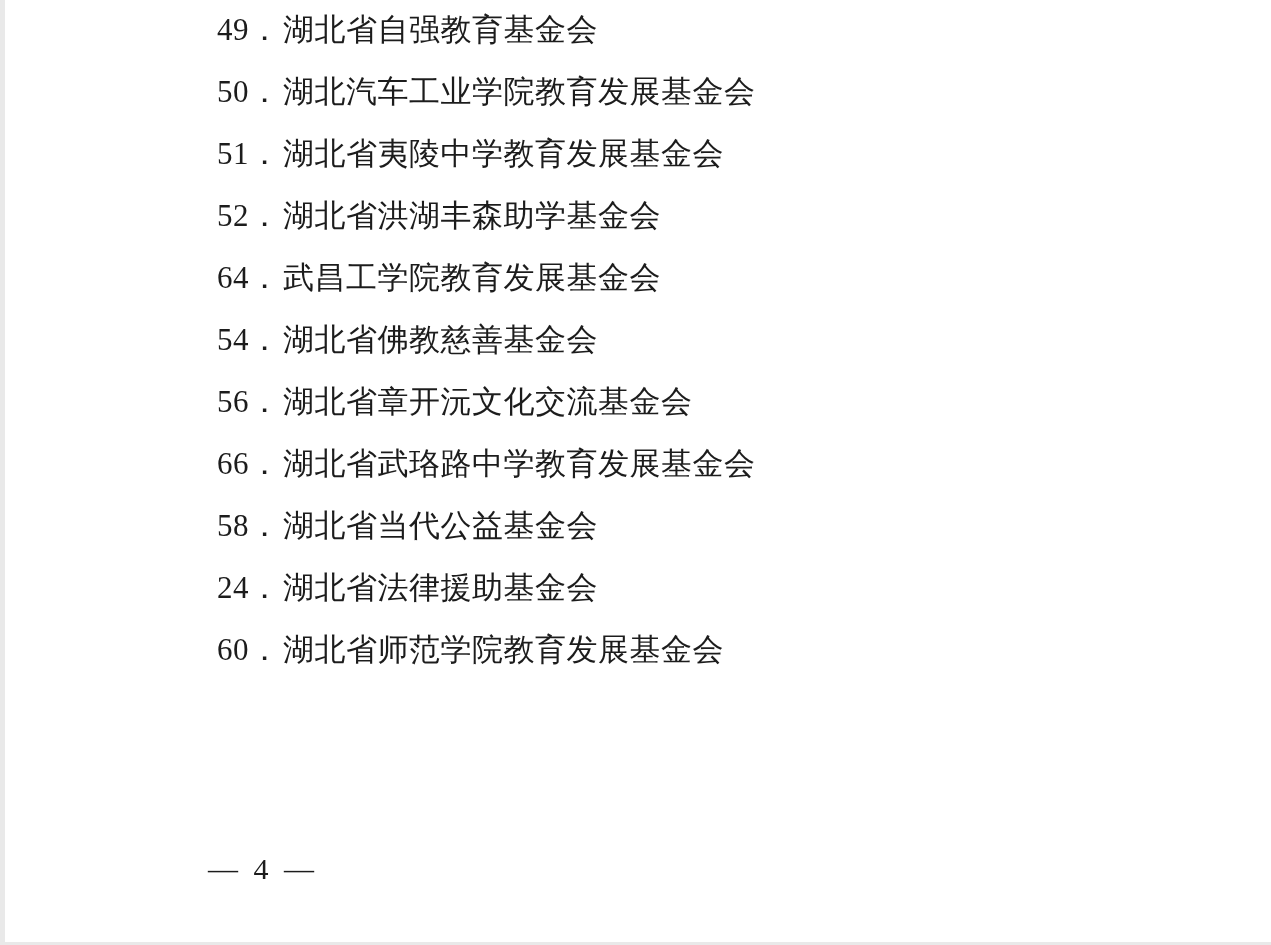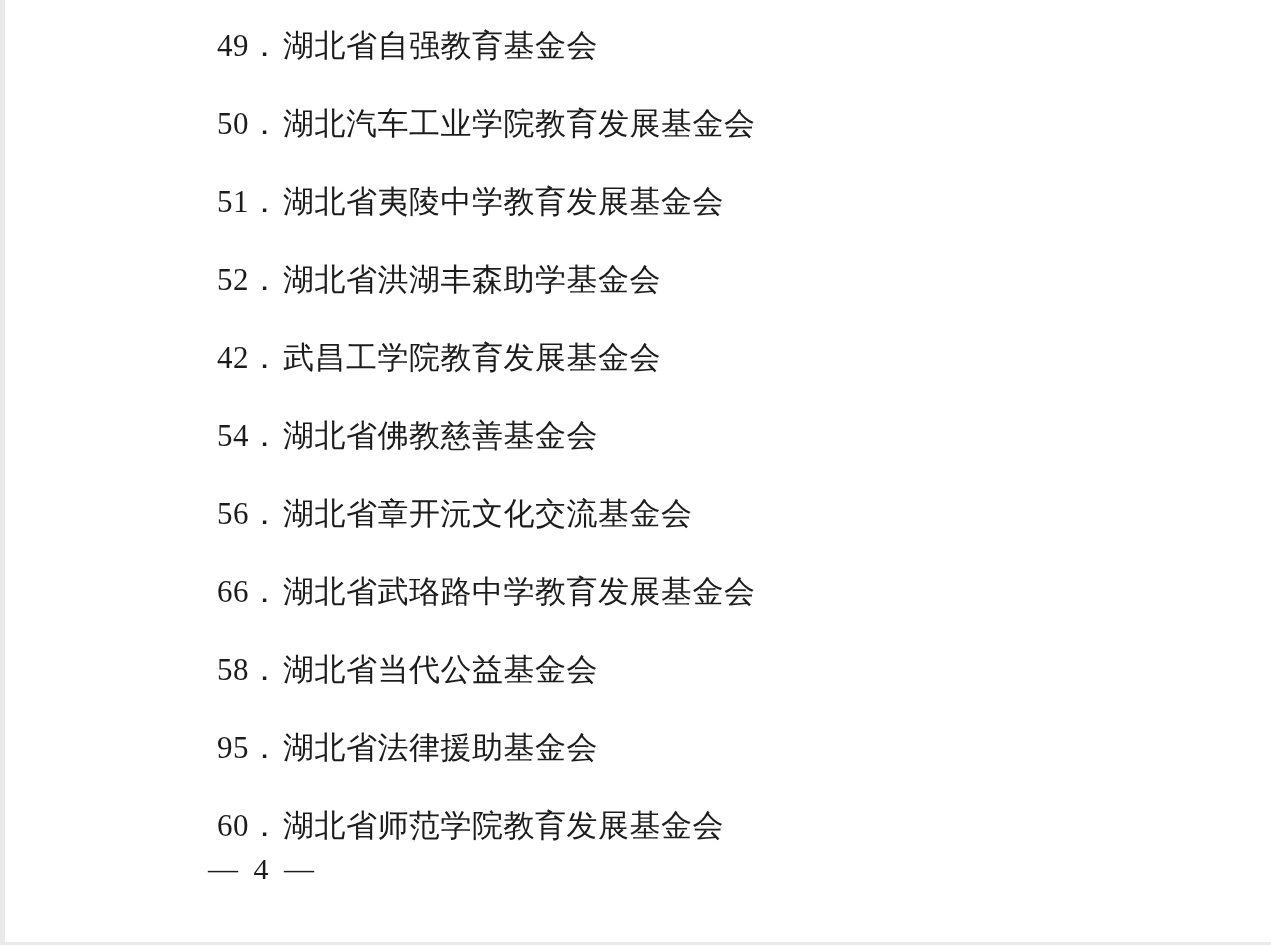--- a/index.html
+++ b/index.html
@@ -24,21 +24,20 @@
     left: 212px;
     top: -1px;
     color: #1c1c1c;
   }
   .doc-item {
     height: 62px;
     line-height: 62px;
     font-size: 31px;
     white-space: nowrap;
     letter-spacing: 0.5px;
-    margin-top: 16px;
   }
   .item-number {
     display: inline-block;
     min-width: 66px;
   }
   .page-footer {
     position: absolute;
     left: 203px;
     top: 852px;
     font-size: 30px;
@@ -50,24 +49,24 @@
 </head>
 <body>
 
 <div class="page">
 
   <div class="doc-list">
     <div class="doc-item"><span class="item-number">49．</span><span>湖北省自强教育基金会</span></div>
     <div class="doc-item"><span class="item-number">50．</span><span>湖北汽车工业学院教育发展基金会</span></div>
     <div class="doc-item"><span class="item-number">51．</span><span>湖北省夷陵中学教育发展基金会</span></div>
     <div class="doc-item"><span class="item-number">52．</span><span>湖北省洪湖丰森助学基金会</span></div>
-    <div class="doc-item"><span class="item-number">42．</span><span>武昌工学院教育发展基金会</span></div>
+    <div class="doc-item"><span class="item-number">64．</span><span>武昌工学院教育发展基金会</span></div>
     <div class="doc-item"><span class="item-number">54．</span><span>湖北省佛教慈善基金会</span></div>
     <div class="doc-item"><span class="item-number">56．</span><span>湖北省章开沅文化交流基金会</span></div>
     <div class="doc-item"><span class="item-number">66．</span><span>湖北省武珞路中学教育发展基金会</span></div>
     <div class="doc-item"><span class="item-number">58．</span><span>湖北省当代公益基金会</span></div>
-    <div class="doc-item"><span class="item-number">95．</span><span>湖北省法律援助基金会</span></div>
+    <div class="doc-item"><span class="item-number">24．</span><span>湖北省法律援助基金会</span></div>
     <div class="doc-item"><span class="item-number">60．</span><span>湖北省师范学院教育发展基金会</span></div>
   </div>
 
   <div class="page-footer">— 4 —</div>
 
 </div>
 
 </body></html>

